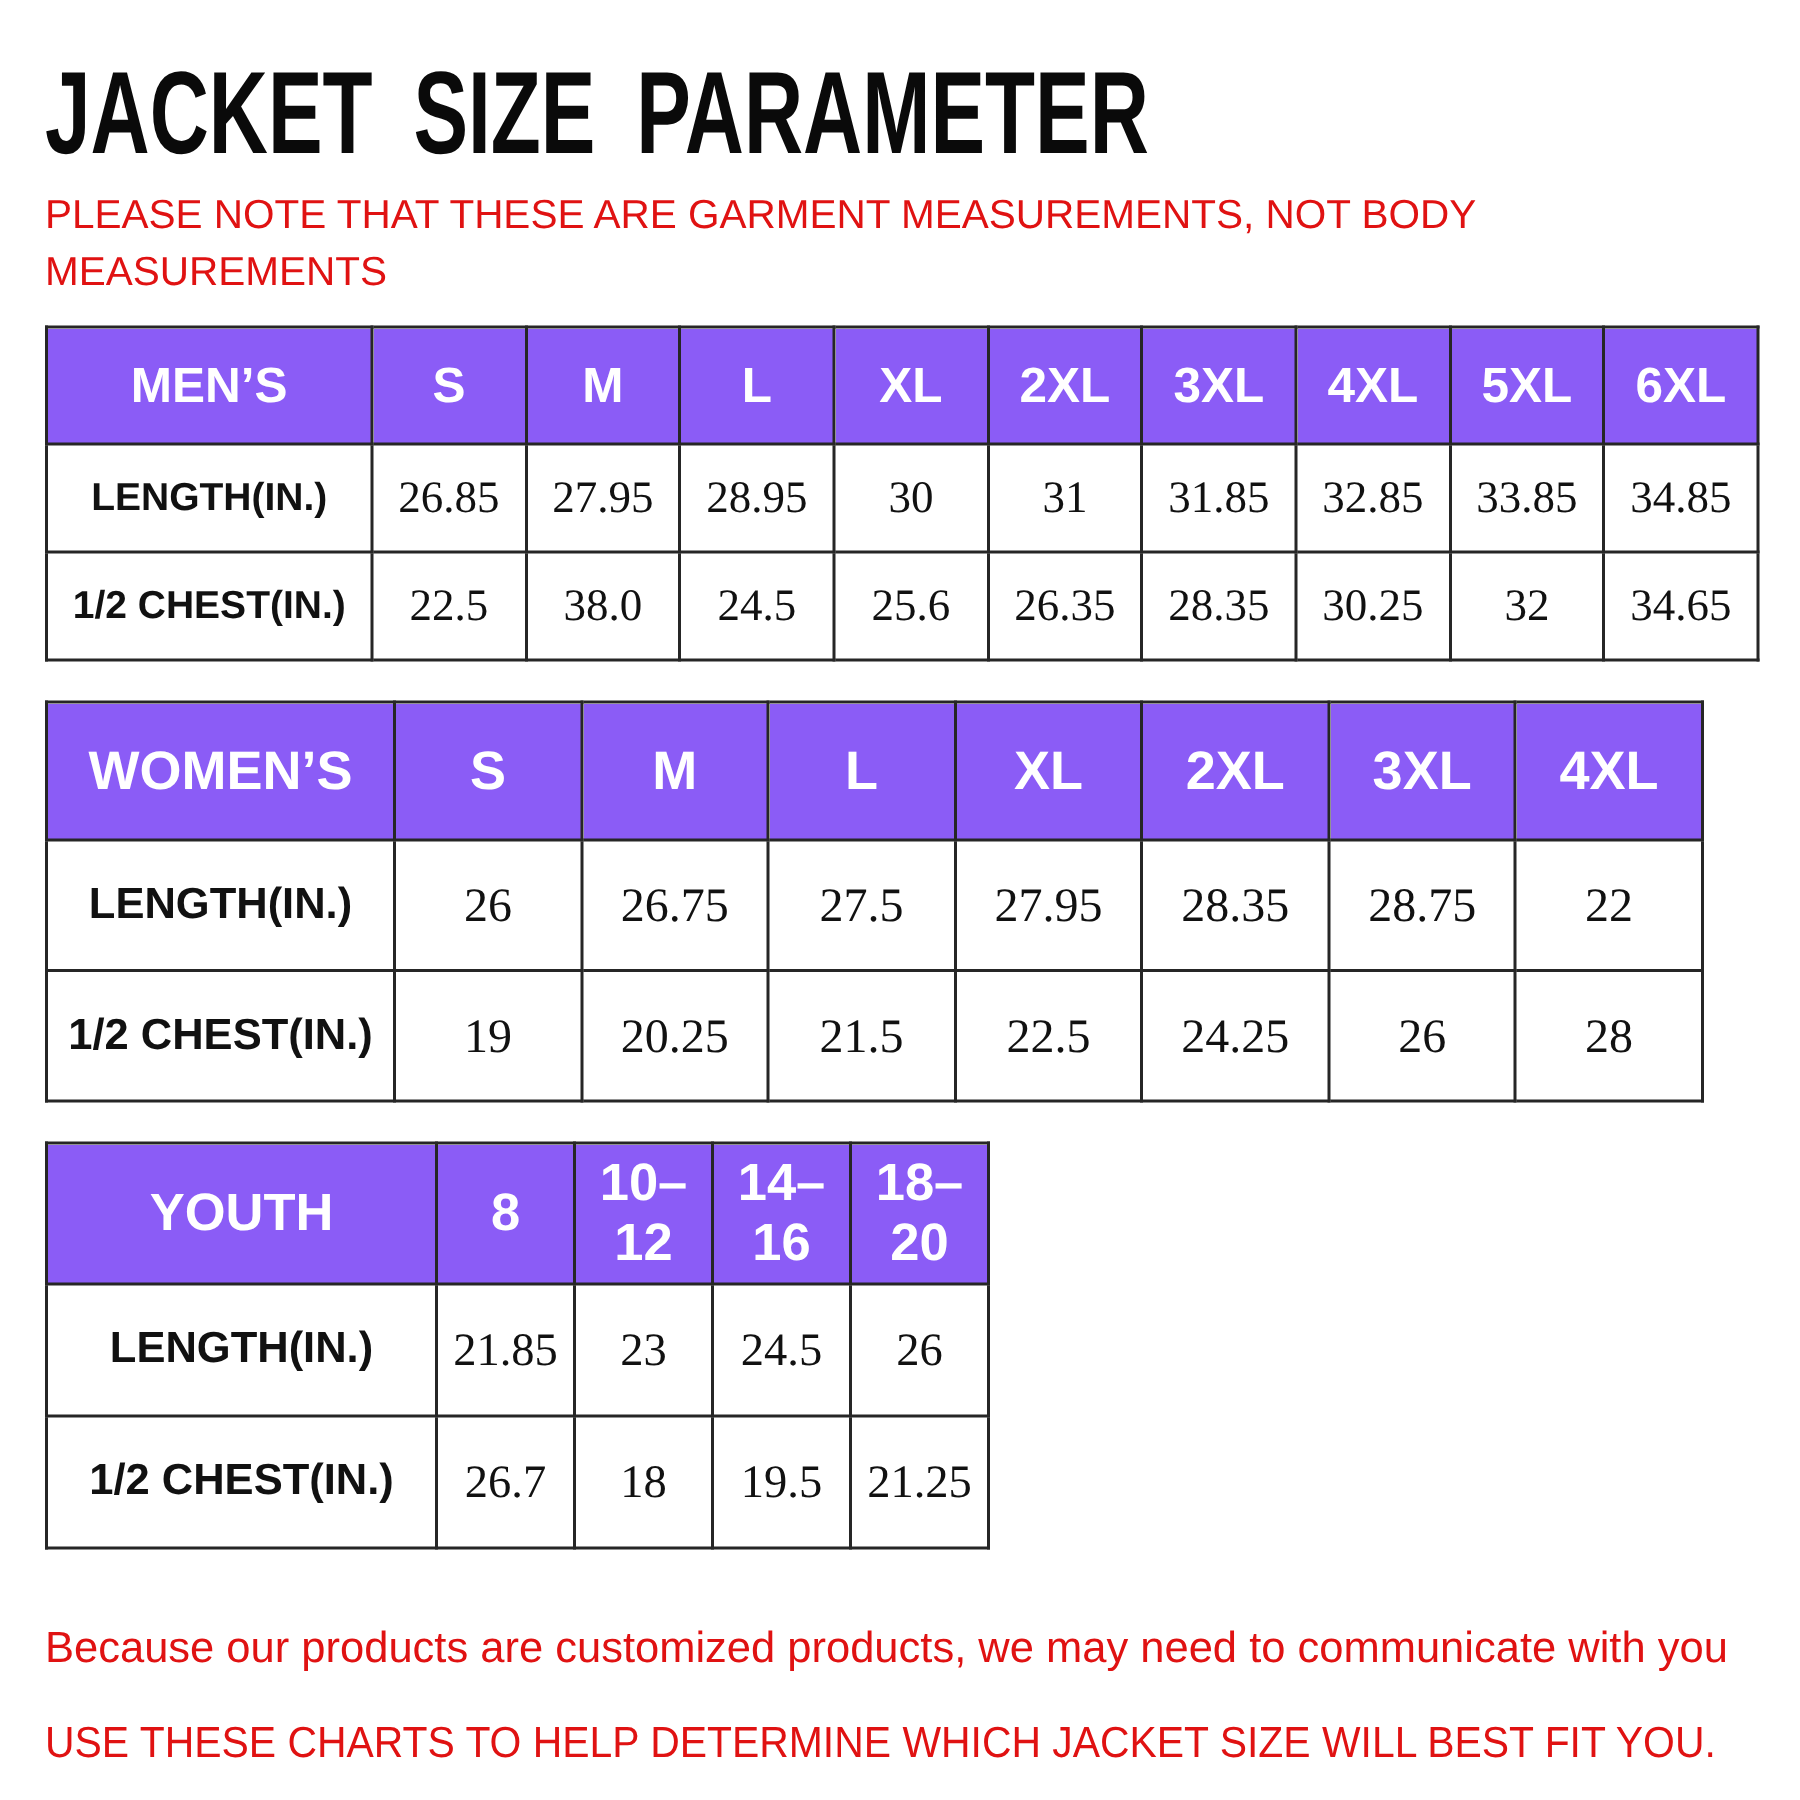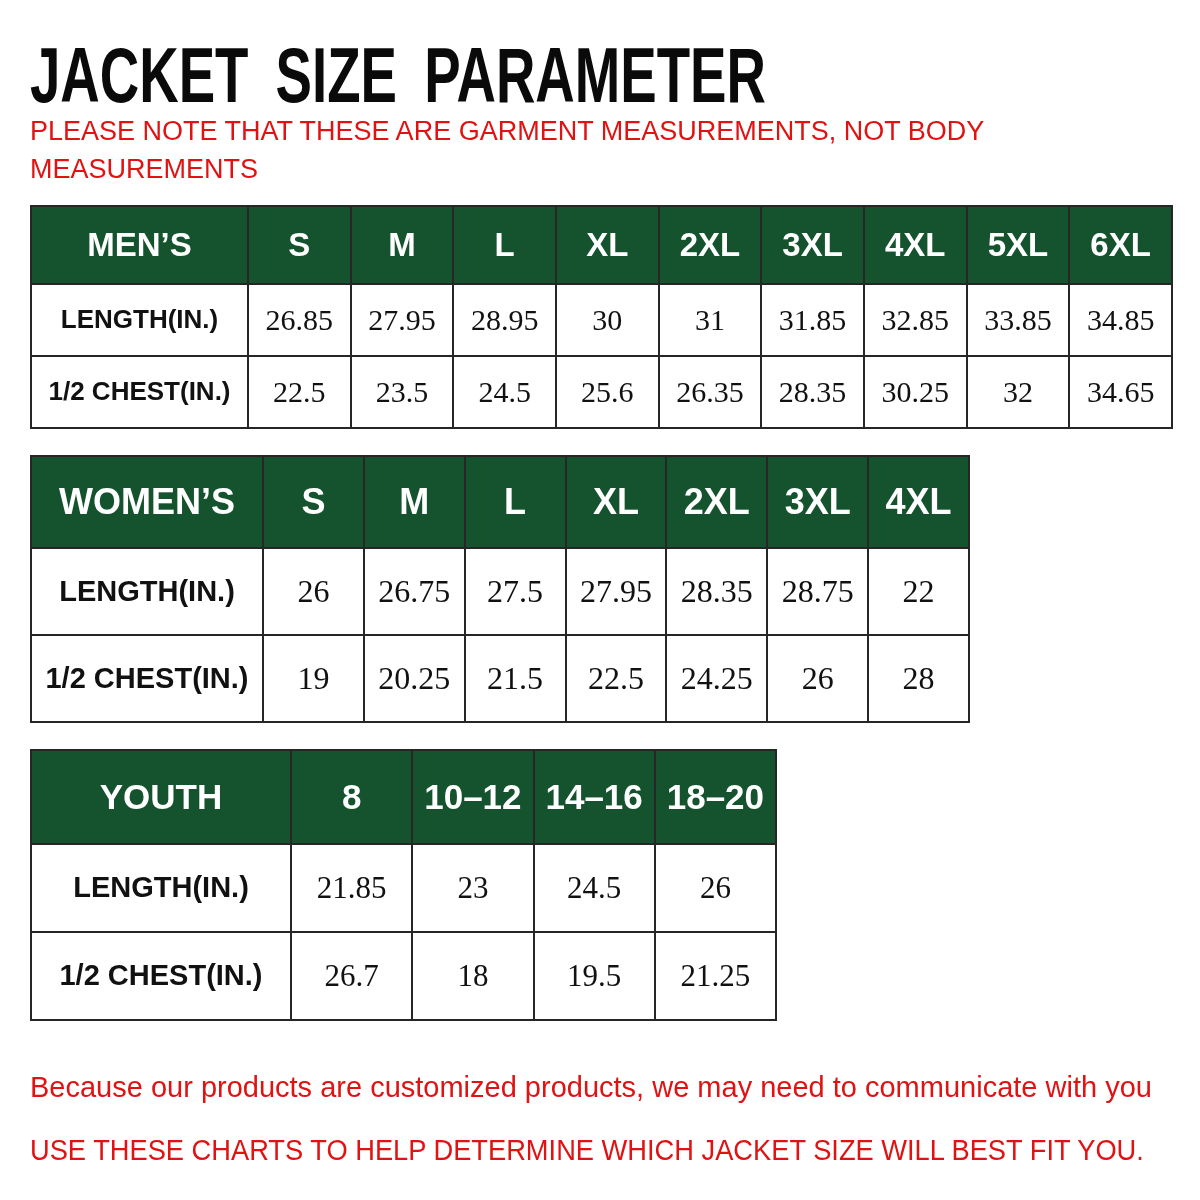--- a/index.html
+++ b/index.html
@@ -9,57 +9,57 @@
     font-family:"Liberation Sans",sans-serif;
     color:#000;overflow:hidden;
   }
   .title{
     font-size:78px;font-weight:bold;line-height:0.95;
     white-space:nowrap;letter-spacing:0px;word-spacing:0.22em;
     transform:scaleX(0.70);transform-origin:0 50%;
     margin:10px 0 0 0;color:#0a0a0a;
   }
   .note{
-    color:#e01212;
+    margin-top:12px;color:#e01212;
     font-size:27px;font-weight:500;line-height:1.42;
   }
   .size-table{
     border-collapse:collapse;table-layout:fixed;margin-top:26px;
   }
   .size-table th,.size-table td{
     border:2px solid #262626;text-align:center;vertical-align:middle;padding:0;
     overflow:hidden;
   }
   .size-table th{
-    background:#14532d;color:#ffffff;font-weight:bold;
+    background:#8b5cf6;color:#ffffff;font-weight:bold;
     font-family:"Liberation Sans",sans-serif;
   }
   .size-table td.rowlabel{
     font-weight:bold;color:#111;
     font-family:"Liberation Sans",sans-serif;
   }
   .size-table td.val{
     font-family:"Liberation Serif",serif;color:#111;font-weight:500;
   }
   
   .t0{width:1143px;margin-top:16px;}
   .t0 th{height:76px;font-size:33px;}
   .t0 td{height:70px;}
   .t0 th:first-child,.t0 td:first-child{width:215px;}
   .t0 td.rowlabel{font-size:26px;}
   .t0 td.val{font-size:30px;}
   
-  .t1{width:940px;}
+  .t1{width:1106px;}
   .t1 th{height:90px;font-size:36px;}
   .t1 td{height:85px;}
   .t1 th:first-child,.t1 td:first-child{width:230px;}
   .t1 td.rowlabel{font-size:29px;}
   .t1 td.val{font-size:32px;}
   
-  .t2{width:747px;}
+  .t2{width:630px;}
   .t2 th{height:92px;font-size:35px;}
   .t2 td{height:86px;}
   .t2 th:first-child,.t2 td:first-child{width:258px;}
   .t2 td.rowlabel{font-size:29px;}
   .t2 td.val{font-size:31px;margin-left:14px;}
 
   .footer-para{
     margin-top:44px;color:#e01212;
     font-size:29px;line-height:1.55;font-weight:500;
   }
@@ -104,21 +104,21 @@
           <td class="val">30</td>
           <td class="val">31</td>
           <td class="val">31.85</td>
           <td class="val">32.85</td>
           <td class="val">33.85</td>
           <td class="val">34.85</td>
         </tr>
         <tr>
           <td class="rowlabel">1/2 CHEST(IN.)</td>
           <td class="val">22.5</td>
-          <td class="val">23.5</td>
+          <td class="val">38.0</td>
           <td class="val">24.5</td>
           <td class="val">25.6</td>
           <td class="val">26.35</td>
           <td class="val">28.35</td>
           <td class="val">30.25</td>
           <td class="val">32</td>
           <td class="val">34.65</td>
         </tr>
       </tbody>
     </table>

